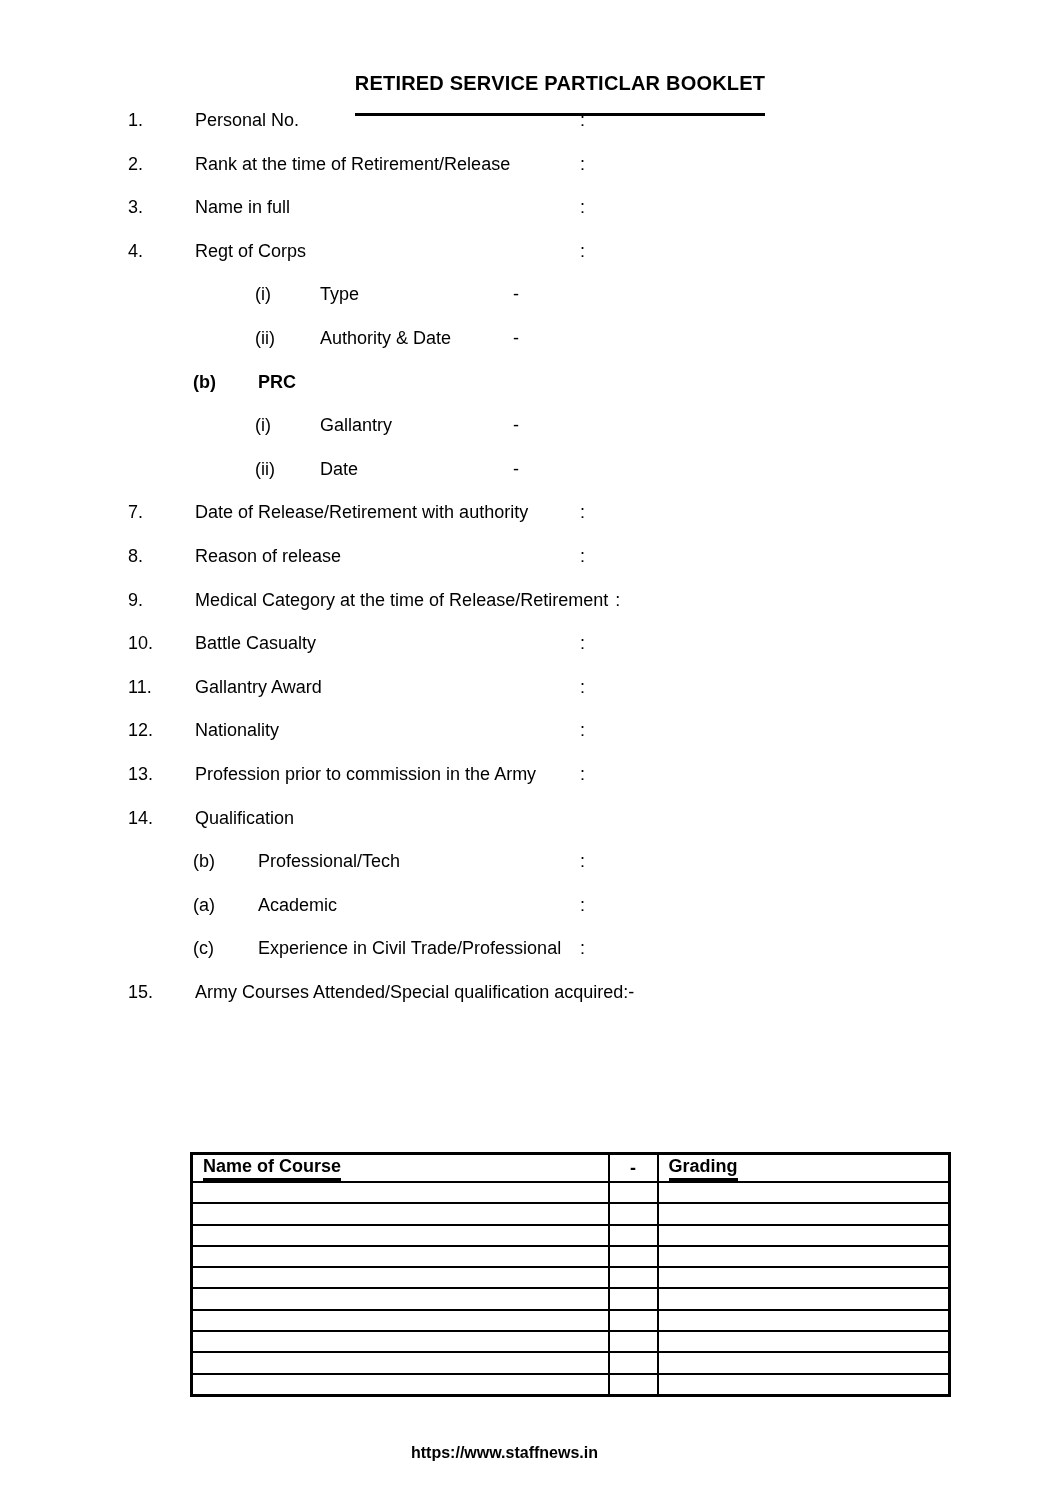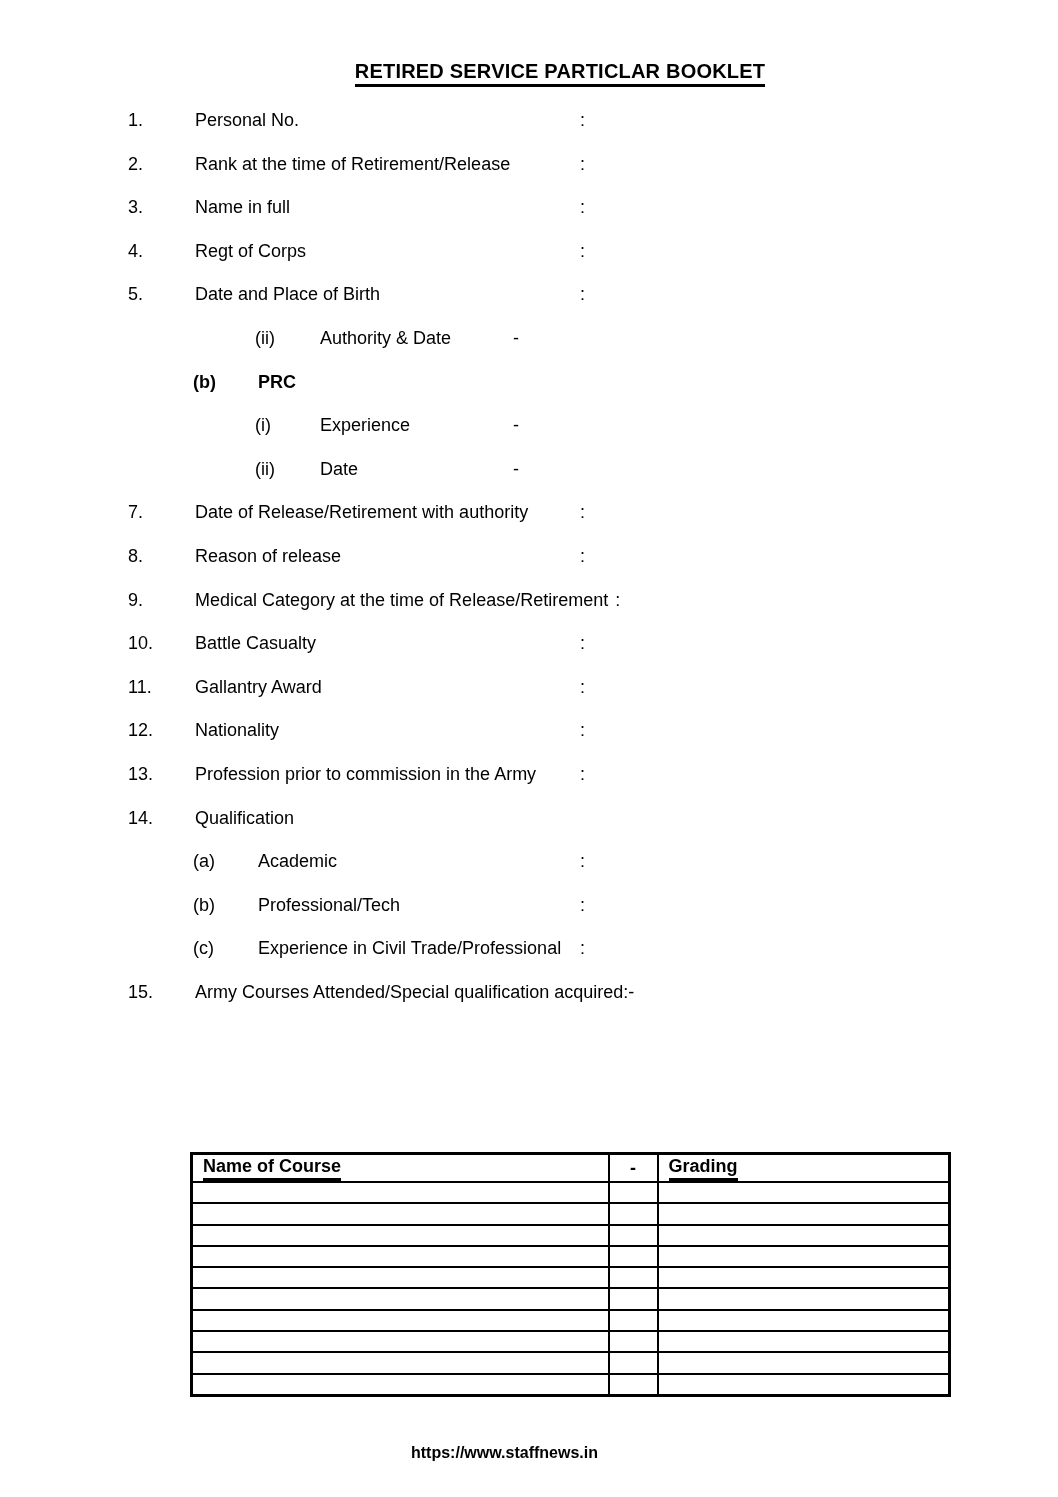--- a/index.html
+++ b/index.html
@@ -11,22 +11,23 @@
     color:#000;
     overflow:hidden;
   }
   .title-wrap {
     position:absolute; top:60px; left:130px; width:860px;
     text-align:center;
   }
   .title {
     display:inline-block;
     font-size:20px; font-weight:bold; letter-spacing:0.2px;
-    border-bottom:3px solid #000; padding-bottom:1px;
+    border-bottom:3px solid #000; padding-bottom:18px;
     white-space:nowrap;
+    margin-top:12px;
   }
   .rows { position:absolute; top:109px; left:0; width:1006px; }
   .row { height:43.6px; font-size:18px; line-height:22px; white-space:nowrap; }
   .row .num, .row .lbl { display:inline-block; vertical-align:top; }
   .row .sep { margin-left:7px; }
   .l1 { padding-left:128px; }
   .l1 .num { width:67px; }
   .l1 .lbl { min-width:378px; }
   .l2 { padding-left:193px; }
   .l2 .num { width:65px; }
@@ -69,35 +70,35 @@
 
   <div class="title-wrap">
     <span class="title">RETIRED SERVICE PARTICLAR BOOKLET</span>
   </div>
 
   <div class="rows">
     <div class="row l1"><span class="num">1.</span><span class="lbl">Personal No.</span><span class="sep">:</span></div>
     <div class="row l1"><span class="num">2.</span><span class="lbl">Rank at the time of Retirement/Release</span><span class="sep">:</span></div>
     <div class="row l1"><span class="num">3.</span><span class="lbl">Name in full</span><span class="sep">:</span></div>
     <div class="row l1"><span class="num">4.</span><span class="lbl">Regt of Corps</span><span class="sep">:</span></div>
-    <div class="row l1"><span class="num">5.</span><span class="lbl">Date and Place of Birth</span><span class="sep">:</span></div>
+    <div class="row l3"><span class="num">(i)</span><span class="lbl">Type</span><span class="sep">-</span></div>
     <div class="row l3"><span class="num">(ii)</span><span class="lbl">Authority &amp; Date</span><span class="sep">-</span></div>
     <div class="row l2 bold"><span class="num">(b)</span><span class="lbl">PRC</span><span class="sep"></span></div>
-    <div class="row l3"><span class="num">(i)</span><span class="lbl">Experience</span><span class="sep">-</span></div>
+    <div class="row l3"><span class="num">(i)</span><span class="lbl">Gallantry</span><span class="sep">-</span></div>
     <div class="row l3"><span class="num">(ii)</span><span class="lbl">Date</span><span class="sep">-</span></div>
     <div class="row l1"><span class="num">7.</span><span class="lbl">Date of Release/Retirement with authority</span><span class="sep">:</span></div>
     <div class="row l1"><span class="num">8.</span><span class="lbl">Reason of release</span><span class="sep">:</span></div>
     <div class="row l1"><span class="num">9.</span><span class="lbl">Medical Category at the time of Release/Retirement</span><span class="sep">:</span></div>
     <div class="row l1"><span class="num">10.</span><span class="lbl">Battle Casualty</span><span class="sep">:</span></div>
     <div class="row l1"><span class="num">11.</span><span class="lbl">Gallantry Award</span><span class="sep">:</span></div>
     <div class="row l1"><span class="num">12.</span><span class="lbl">Nationality</span><span class="sep">:</span></div>
     <div class="row l1"><span class="num">13.</span><span class="lbl">Profession prior to commission in the Army</span><span class="sep">:</span></div>
     <div class="row l1"><span class="num">14.</span><span class="lbl">Qualification</span><span class="sep"></span></div>
+    <div class="row l2"><span class="num">(b)</span><span class="lbl">Professional/Tech</span><span class="sep">:</span></div>
     <div class="row l2"><span class="num">(a)</span><span class="lbl">Academic</span><span class="sep">:</span></div>
-    <div class="row l2"><span class="num">(b)</span><span class="lbl">Professional/Tech</span><span class="sep">:</span></div>
     <div class="row l2"><span class="num">(c)</span><span class="lbl">Experience in Civil Trade/Professional</span><span class="sep">:</span></div>
     <div class="row l1"><span class="num">15.</span><span class="lbl">Army Courses Attended/Special qualification acquired:-</span><span class="sep"></span></div>
   </div>
 
   <div class="table-wrap">
     <table class="courses">
       <colgroup>
           <col class="c1">
           <col class="c2">
           <col class="c3">

